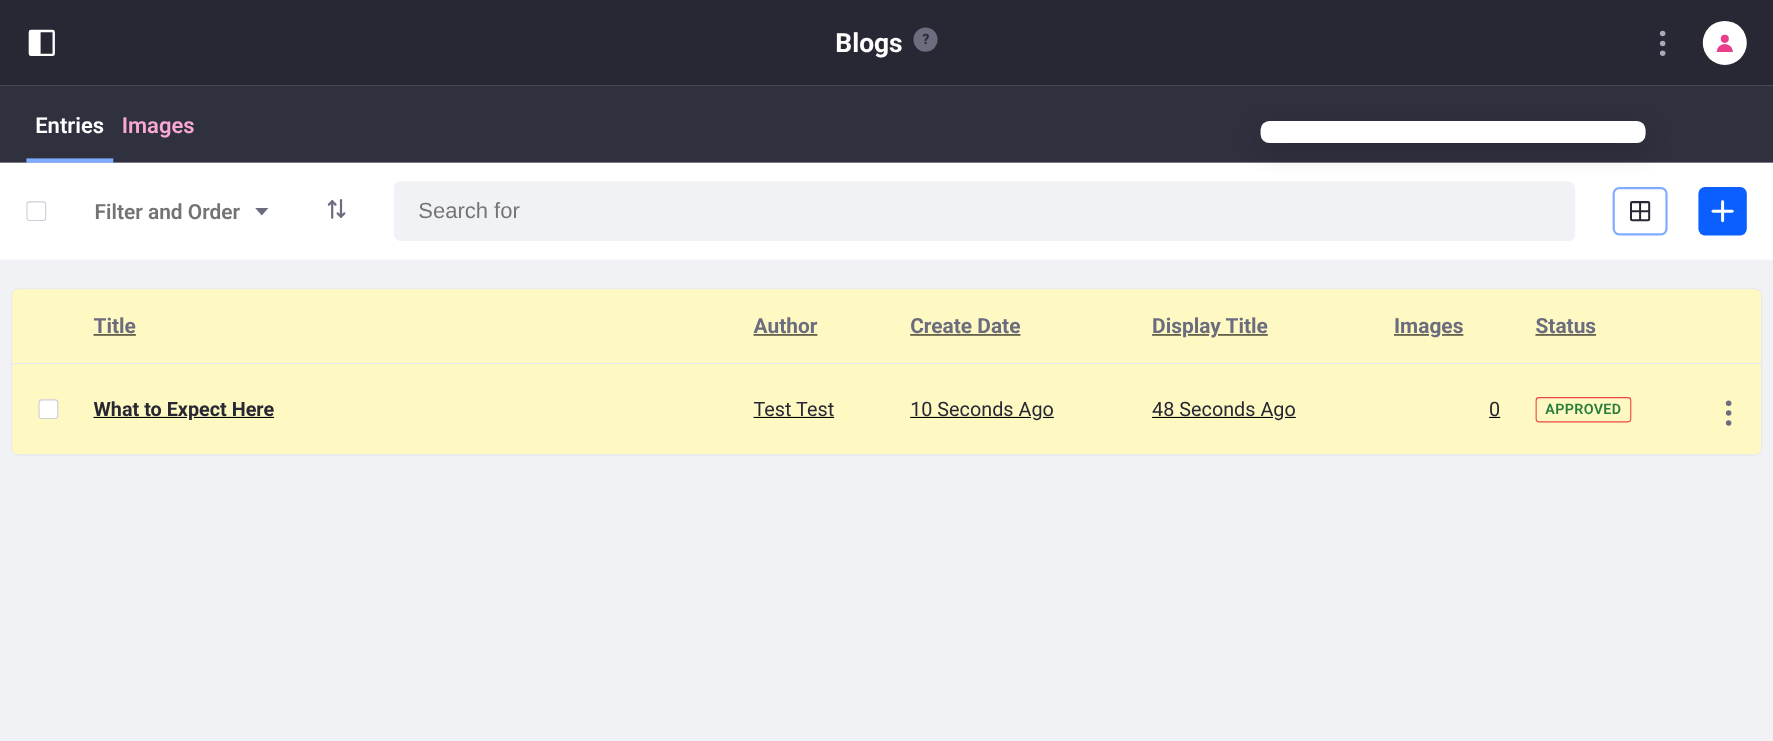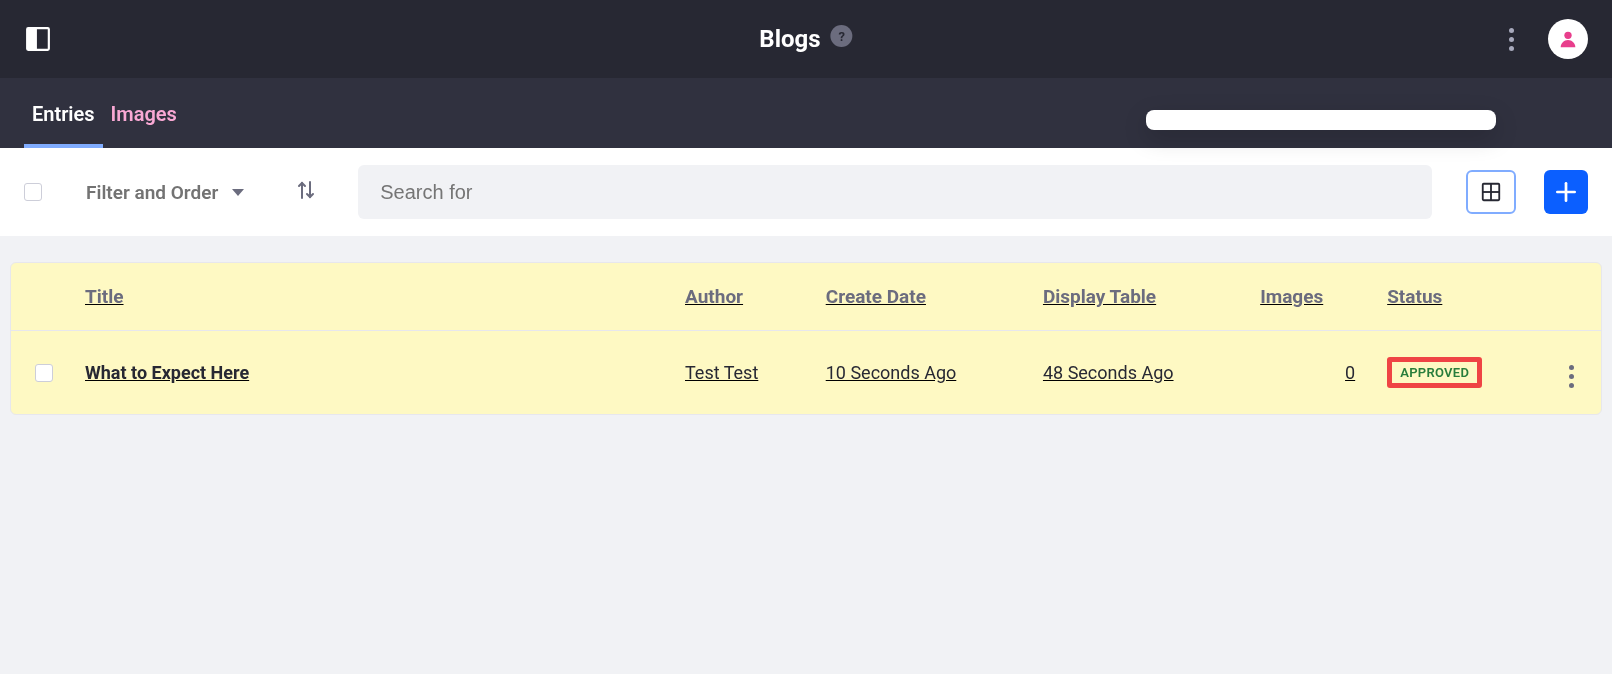--- a/index.html
+++ b/index.html
@@ -34,21 +34,21 @@
   .add-btn { width: 44px; height: 44px; border-radius: 6px; background: #0b5fff; display: flex; align-items: center; justify-content: center; cursor: pointer; margin-left: 10px;}
   .add-btn svg { width: 26px; height: 26px; stroke: #fff; }
   
   .content { padding: 26px 10px 10px 10px; }
   .data-table { width: 100%; background: #fef9c3; border: 1px solid #e7e7ed; border-radius: 6px; border-collapse: separate; border-spacing: 0; text-decoration: underline; }
   .data-table th { text-align: left; font-size: 19px; font-weight: 700; color: #6b6c7e; padding: 22px 16px; border-bottom: 1px solid #e7e7ed; }
   .data-table td { padding: 22px 16px; font-size: 18px; color: #272833; vertical-align: middle; }
   .data-table .col-check { width: 50px; padding-left:24px; }
   .data-table .col-title { width: 600px; font-weight: 700; }
   .data-table .col-actions { width: 60px; text-align: center; }
-  .status-badge { display: inline-block; border: 5px solid #ef4444; color: #287d3c; font-size: 13px; font-weight: 600; padding: 3px 8px; border-radius: 3px; letter-spacing: 0.3px; }
+  .status-badge { display: inline-block; border: 1px solid #ef4444; color: #287d3c; font-size: 13px; font-weight: 600; padding: 3px 8px; border-radius: 3px; letter-spacing: 0.3px; }
   .row-kebab { display: inline-flex; flex-direction: column; gap: 4px; cursor: pointer; padding: 4px; }
   .row-kebab span { width: 5px; height: 5px; border-radius: 50%; background: #6b6c7e; }
   .col-views { text-align: right; }
   
   .dropdown { position: absolute; top: 110px; right: 116px; width: 350px; background: #fff; border-radius: 8px; box-shadow: 0 8px 24px rgba(0,0,0,0.18); z-index: 100; padding: 10px 0; }
   .dropdown-item { display: flex; align-items: center; gap: 24px; padding: 16px 28px; font-size: 19px; color: #6b6c7e; cursor: pointer; }
   .dropdown-item.active { background: #f0f5ff; color: #272833; font-weight: 500; }
   .dropdown-item svg { width: 22px; height: 22px; flex-shrink: 0; }
   .dropdown-item.active svg { stroke: #272833; }
 </style>
@@ -122,21 +122,21 @@
 </div>
 
 <div class="content">
   <table class="data-table">
     <thead>
       <tr>
         <th class="col-check"></th>
         <th class="col-title">Title</th>
         <th>Author</th>
         <th>Create Date</th>
-        <th>Display Table</th>
+        <th>Display Title</th>
         <th class="col-views">Images</th>
         <th>Status</th>
         <th class="col-actions"></th>
       </tr>
     </thead>
     <tbody>
       <tr>
         <td class="col-check">
             <div class="checkbox"></div>
           </td>

